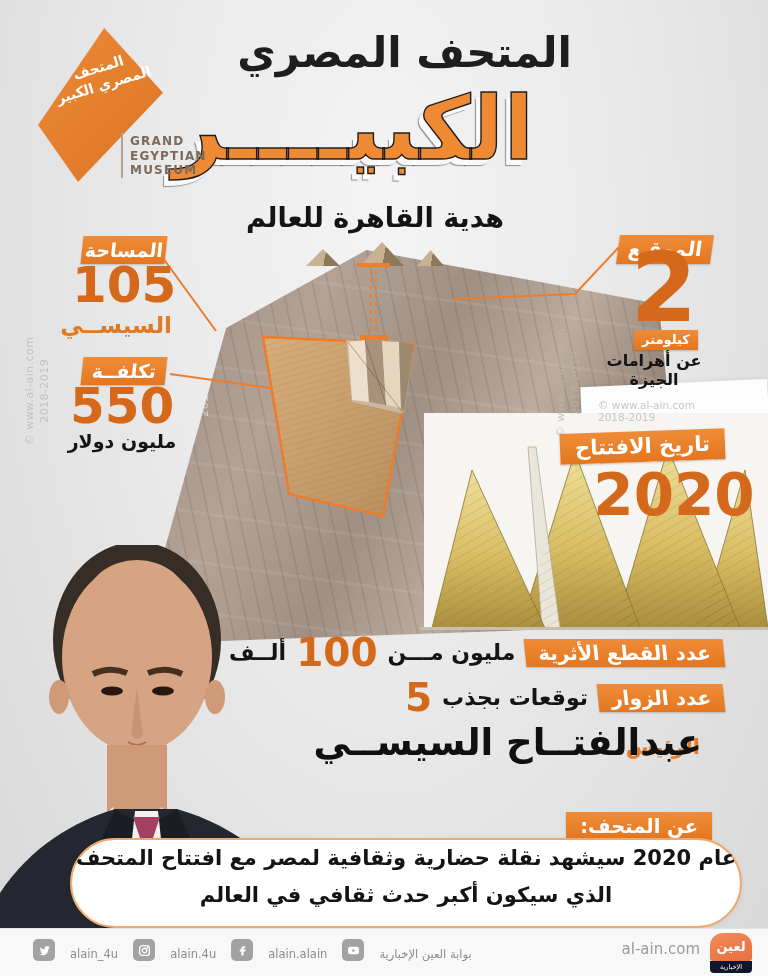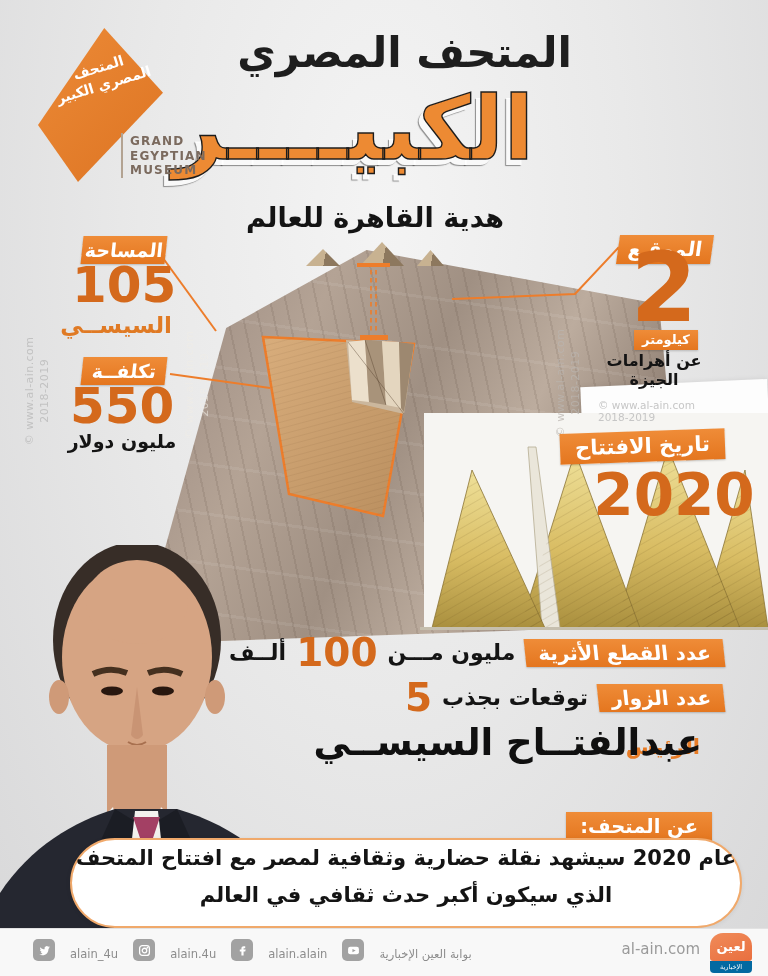--- a/index.html
+++ b/index.html
@@ -98,21 +98,21 @@
   .soc{display:flex;align-items:flex-end;gap:15px;cursor:pointer;}
   .soc .ic{width:22px;height:22px;border-radius:5px;background:#a2a2a2;display:flex;align-items:center;justify-content:center;}
   .soc .lbl{font-size:11.5px;color:#8c8c8c;}
   #brand-right{position:absolute;right:16px;top:4px;display:flex;align-items:center;gap:10px;}
   #site-url{font-size:15px;color:#9a9a9a;}
   #alain-logo{width:42px;height:32px;position:relative;cursor:pointer;}
   #alain-top{position:absolute;left:0;top:0;width:42px;height:28px;border-radius:13px 13px 3px 3px;
     background:linear-gradient(160deg,#f08b59,#e96f3f);color:#fff;font-weight:bold;font-size:13px;
     text-align:center;line-height:27px;}
   #alain-sub{position:absolute;left:0;top:28px;width:42px;height:12px;border-radius:0 0 4px 4px;
-    background:#0369a1;color:#fff;font-size:6.5px;text-align:center;line-height:12px;}
+    background:#0f172a;color:#fff;font-size:6.5px;text-align:center;line-height:12px;}
 </style>
 </head>
 <body>
 
 <div id="poster">
 
   <div class="abs wm wm-vert" id="wm-left">
     <span>© www.al-ain.com</span><br>
     <span>2018-2019</span>
   </div>

